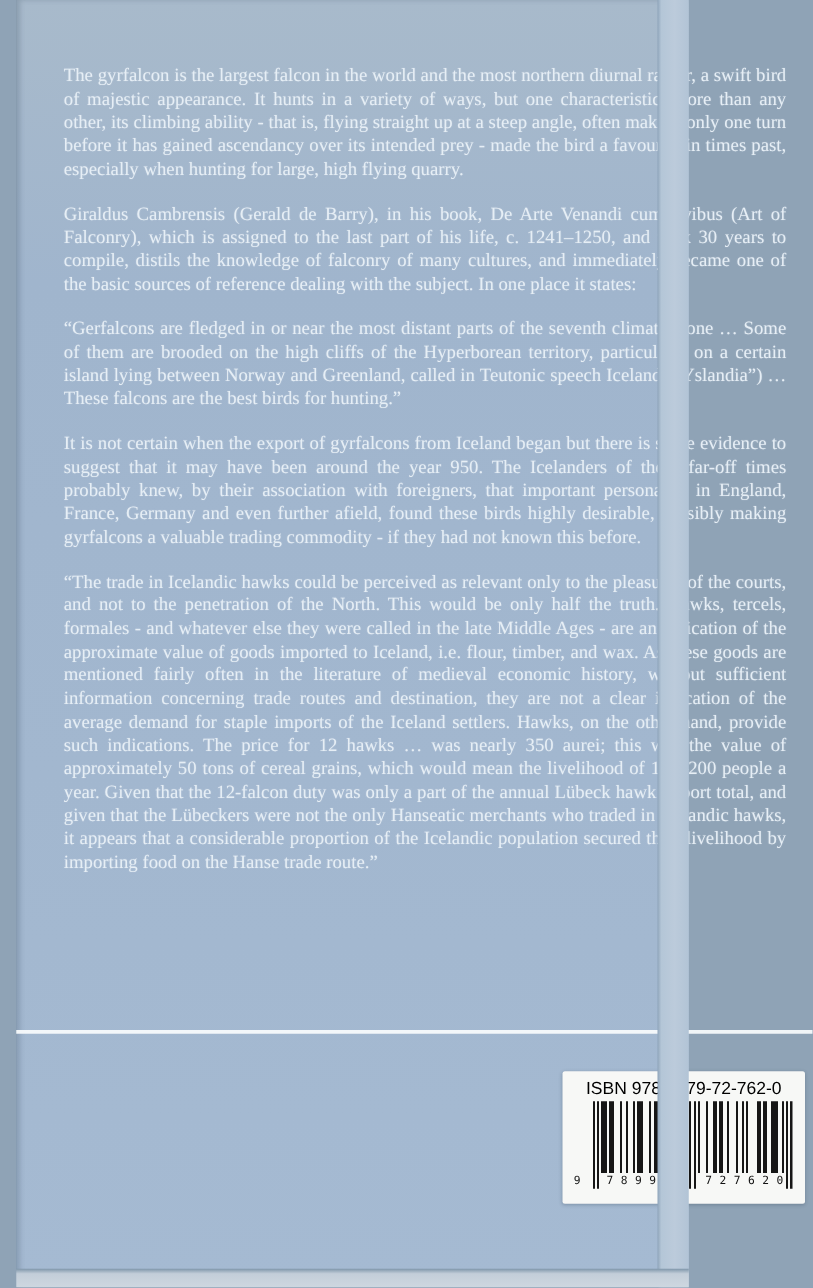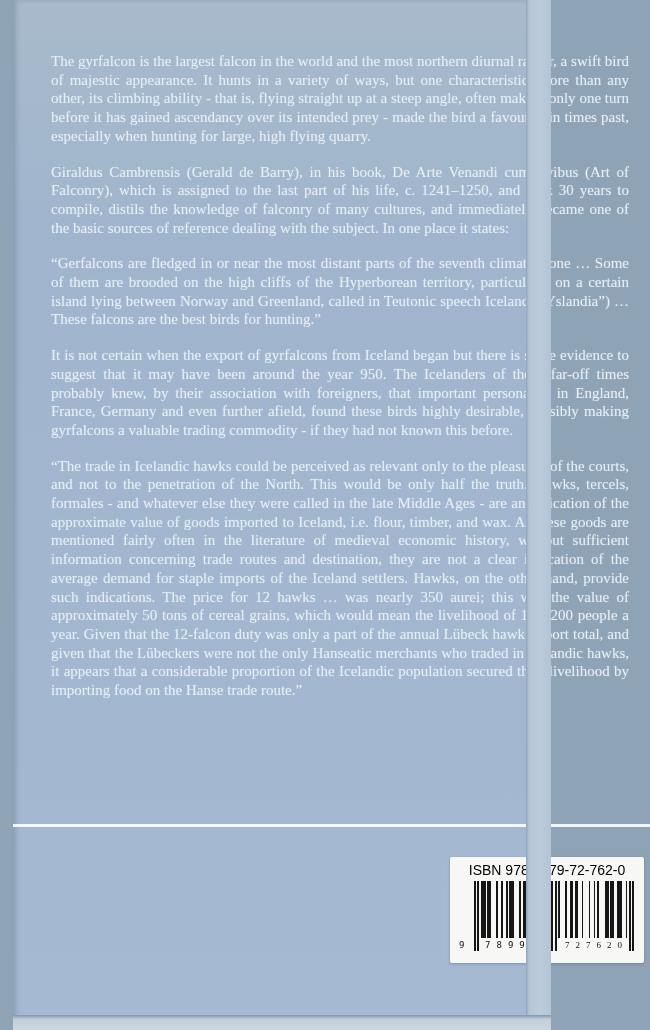--- a/index.html
+++ b/index.html
@@ -49,21 +49,21 @@
     position:relative;margin:3px 10px 0 24px;height:70px;
   }
   .barcode-svg{position:absolute;left:0;top:0;width:100%;height:100%;}
   .bc-digit{
     position:absolute;bottom:0;
     font-family:"DejaVu Sans Mono","Liberation Mono",monospace;
     font-size:9px;color:#121212;line-height:11px;
   }
   .bc-lead{left:-15px;}
   .bc-g1{left:3.2%;width:44.2%;letter-spacing:6px;text-indent:6px;}
-  .bc-g2{left:52.6%;width:44.2%;text-align:center;letter-spacing:6px;text-indent:6px;font-family:Liberation Serif, serif;}
+  .bc-g2{left:52.6%;width:44.2%;letter-spacing:6px;text-indent:6px;}
 </style>
 </head>
 <body>
 
 <div class="cover">
 
   <div class="text-block">
     <p>The gyrfalcon is the largest falcon in the world and the most northern diurnal raptor, a swift bird of majestic appearance. It hunts in a variety of ways, but one characteristic, more than any other, its climbing ability - that is, flying straight up at a steep angle, often making only one turn before it has gained ascendancy over its intended prey - made the bird a favourite in times past, especially when hunting for large, high flying quarry.</p>
     <p>Giraldus Cambrensis (Gerald de Barry), in his book, De Arte Venandi cum Avibus (Art of Falconry), which is assigned to the last part of his life, c. 1241–1250, and took 30 years to compile, distils the knowledge of falconry of many cultures, and immediately became one of the basic sources of reference dealing with the subject. In one place it states:</p>
     <p>“Gerfalcons are fledged in or near the most distant parts of the seventh climatic zone … Some of them are brooded on the high cliffs of the Hyperborean territory, particularly on a certain island lying between Norway and Greenland, called in Teutonic speech Iceland (“Yslandia”) … These falcons are the best birds for hunting.”</p>

